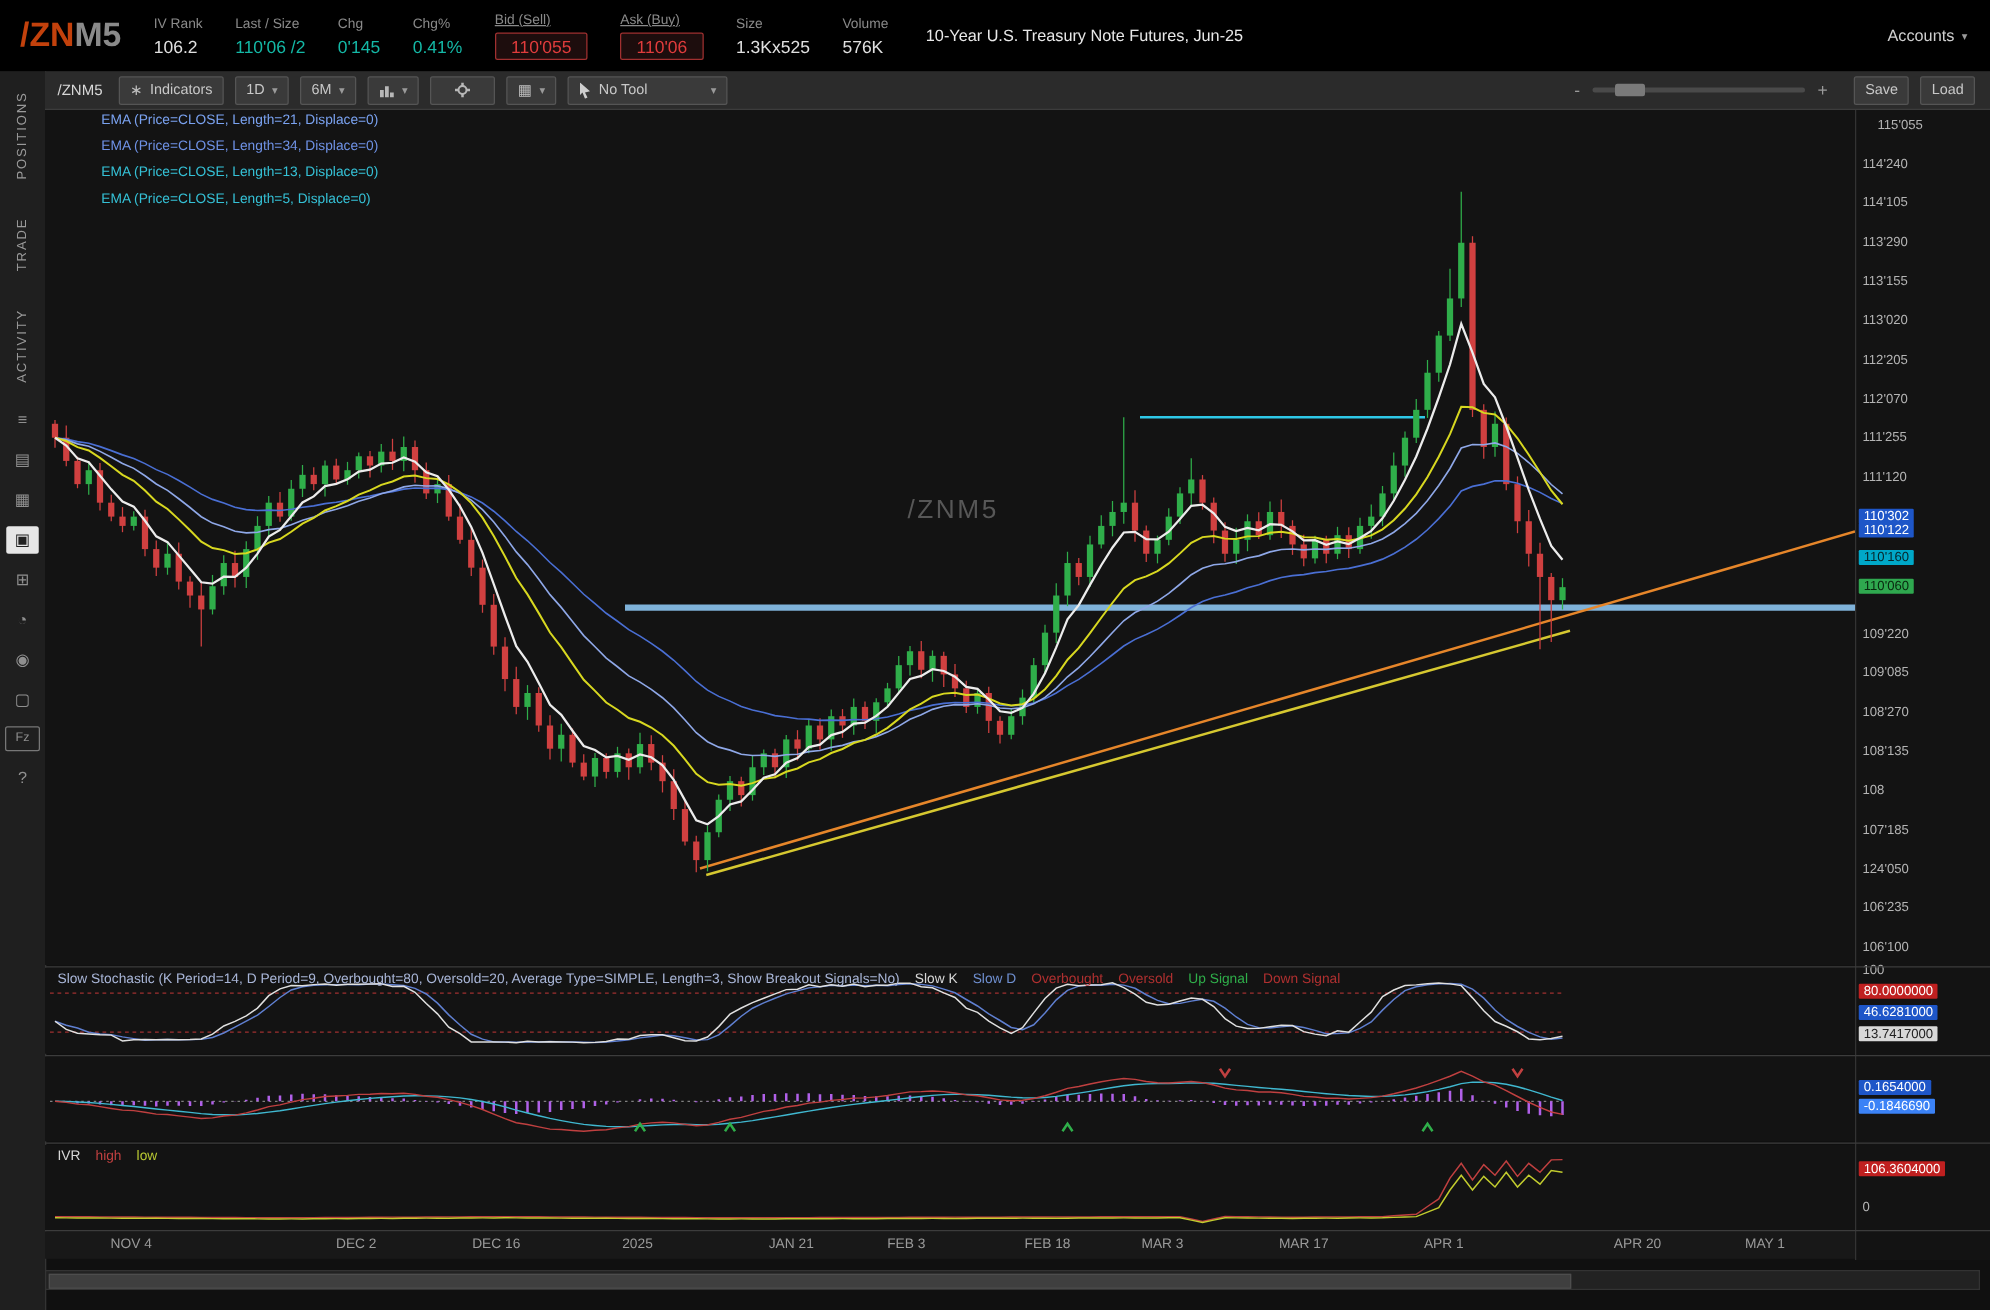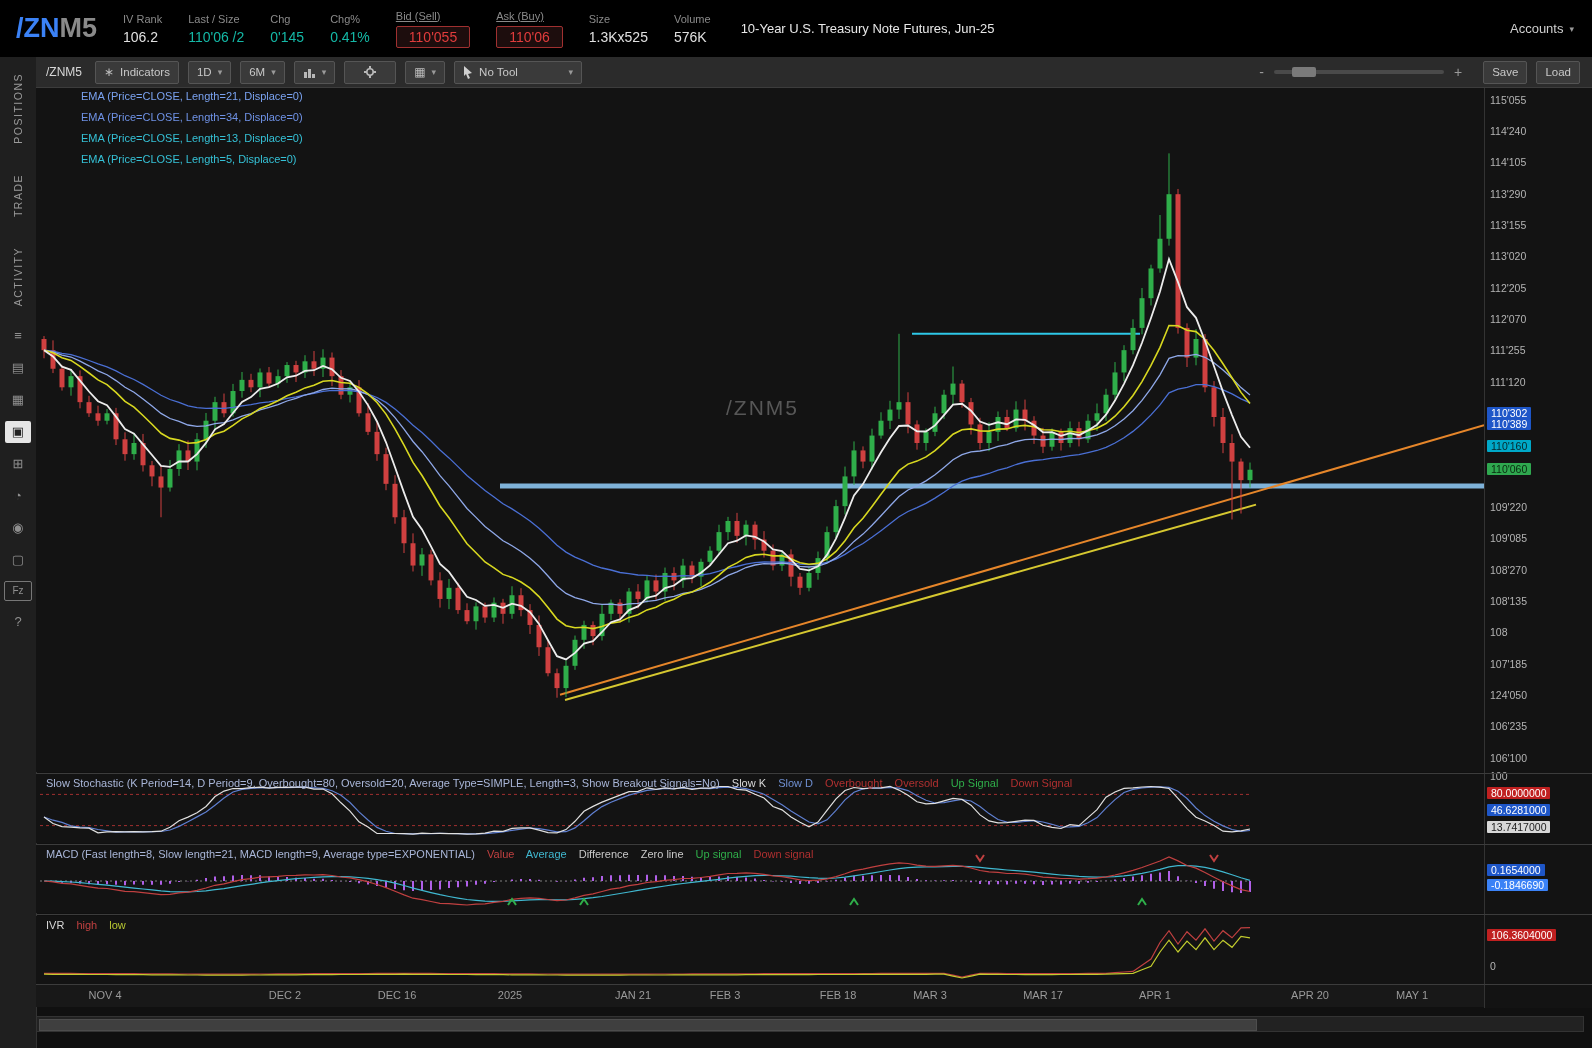--- a/index.html
+++ b/index.html
@@ -3,21 +3,21 @@
 <meta charset="utf-8">
 <style>
   html,body{margin:0;padding:0;background:#101010;}
   body{width:1592px;height:1048px;position:relative;overflow:hidden;
        font-family:"Liberation Sans",sans-serif;color:#c8c8c8;}
 
   
   #header{position:absolute;left:0;top:0;width:1592px;height:57px;background:#000;
           display:flex;align-items:center;}
   .symbol{font-size:27px;margin:0 26px 0 16px;white-space:nowrap;}
-  .sym-main{color:#3b82f6;font-weight:bold;}
+  .sym-main{color:#c2410c;font-weight:bold;}
   .sym-sub{color:#8a8a8a;font-weight:bold;}
   .stat{margin-right:26px;text-align:left;white-space:nowrap;}
   .stat .lbl{font-size:11px;color:#8a8a8a;margin-bottom:4px;}
   .stat .lbl.underlined{text-decoration:underline;}
   .stat .val{font-size:14px;color:#e0e0e0;}
   .val.green{color:#14b8a6;}
   .val.pricebox{border:1px solid #a03030;background:#1d0d0d;color:#e03c3c;
                 padding:2px 12px;font-size:14px;border-radius:2px;}
   .hdr-title{font-size:13px;color:#e8e8e8;margin-left:4px;white-space:nowrap;}
   .accounts{margin-left:auto;margin-right:18px;font-size:13px;color:#cfcfcf;
@@ -931,65 +931,56 @@
       <line x1="1214" y1="36" x2="1214" y2="47.086092573265475" stroke="#b060e8" stroke-width="2"></line>
       <polyline points="8.0,36.0 17.0,36.2 26.0,36.6 35.0,37.0 44.0,37.7 53.0,38.5 62.0,39.4 71.0,40.2 80.0,41.2 89.0,42.2 98.0,43.1 107.0,44.0 116.0,44.9 125.0,45.9 134.0,46.6 143.0,46.8 152.0,46.9 161.0,46.5 170.0,45.8 179.0,44.7 188.0,43.6 197.0,42.2 206.0,40.7 215.0,39.3 224.0,37.9 233.0,36.7 242.0,35.6 251.0,34.6 260.0,33.7 269.0,33.0 278.0,32.4 287.0,31.8 296.0,31.6 305.0,31.7 314.0,31.9 323.0,32.5 332.0,33.3 341.0,34.6 350.0,36.2 359.0,38.2 368.0,40.5 377.0,43.1 386.0,45.4 395.0,47.6 404.0,49.7 413.0,51.5 422.0,53.1 431.0,54.5 440.0,55.4 449.0,56.1 458.0,56.3 467.0,56.3 476.0,55.9 485.0,55.4 494.0,54.9 503.0,54.6 512.0,54.5 521.0,54.8 530.0,54.8 539.0,54.4 548.0,53.6 557.0,52.7 566.0,51.5 575.0,50.0 584.0,48.5 593.0,47.0 602.0,45.4 611.0,43.9 620.0,42.4 629.0,41.0 638.0,39.7 647.0,38.5 656.0,37.4 665.0,36.4 674.0,35.4 683.0,34.3 692.0,33.2 701.0,32.2 710.0,31.3 719.0,30.7 728.0,30.4 737.0,30.5 746.0,30.8 755.0,31.2 764.0,32.0 773.0,32.7 782.0,33.2 791.0,33.3 800.0,33.0 809.0,32.1 818.0,30.8 827.0,29.5 836.0,28.1 845.0,26.5 854.0,25.0 863.0,23.6 872.0,22.6 881.0,22.1 890.0,21.9 899.0,21.8 908.0,21.6 917.0,21.3 926.0,21.3 935.0,21.6 944.0,22.4 953.0,23.3 962.0,24.1 971.0,25.0 980.0,25.7 989.0,26.4 998.0,27.2 1007.0,28.2 1016.0,29.1 1025.0,30.0 1034.0,30.7 1043.0,31.4 1052.0,31.8 1061.0,32.1 1070.0,32.0 1079.0,31.6 1088.0,30.9 1097.0,29.8 1106.0,28.3 1115.0,26.5 1124.0,24.4 1133.0,21.9 1142.0,20.7 1151.0,20.7 1160.0,21.2 1169.0,22.4 1178.0,24.4 1187.0,26.9 1196.0,29.7 1205.0,32.7 1214.0,35.4" fill="none" stroke="#40b8d0" stroke-width="1.2"></polyline>
       <polyline points="8.0,36.0 17.0,36.9 26.0,38.3 35.0,38.8 44.0,40.3 53.0,41.8 62.0,43.1 71.0,43.5 80.0,44.8 89.0,46.3 98.0,46.6 107.0,47.7 116.0,48.7 125.0,49.7 134.0,49.3 143.0,47.8 152.0,47.1 161.0,45.3 170.0,43.0 179.0,40.3 188.0,38.9 197.0,36.7 206.0,34.7 215.0,33.6 224.0,32.2 233.0,31.8 242.0,31.3 251.0,30.5 260.0,30.4 269.0,29.9 278.0,30.0 287.0,29.7 296.0,30.5 305.0,32.0 314.0,32.8 323.0,34.7 332.0,36.9 341.0,39.5 350.0,42.6 359.0,46.3 368.0,49.9 377.0,53.2 386.0,54.6 395.0,56.5 404.0,58.3 413.0,58.6 422.0,59.4 431.0,60.0 440.0,59.2 449.0,58.8 458.0,57.3 467.0,56.3 476.0,54.3 485.0,53.3 494.0,52.9 503.0,53.3 512.0,54.5 521.0,55.6 530.0,55.0 539.0,52.9 548.0,50.4 557.0,48.9 566.0,46.5 575.0,44.1 584.0,42.8 593.0,40.6 602.0,39.4 611.0,37.5 620.0,36.7 629.0,35.3 638.0,34.6 647.0,33.5 656.0,33.3 665.0,32.5 674.0,31.4 683.0,29.9 692.0,28.5 701.0,28.3 710.0,27.8 719.0,28.3 728.0,29.4 737.0,30.9 746.0,31.6 755.0,33.2 764.0,34.9 773.0,35.5 782.0,35.2 791.0,33.8 800.0,31.6 809.0,28.8 818.0,25.7 827.0,24.2 836.0,22.2 845.0,20.4 854.0,18.9 863.0,17.8 872.0,18.5 881.0,20.2 890.0,21.2 899.0,21.3 908.0,20.8 917.0,20.3 926.0,21.1 935.0,23.0 944.0,25.5 953.0,26.9 962.0,27.4 971.0,28.5 980.0,28.5 989.0,29.2 998.0,30.5 1007.0,32.1 1016.0,32.6 1025.0,33.5 1034.0,33.5 1043.0,34.1 1052.0,33.7 1061.0,33.1 1070.0,31.9 1079.0,30.0 1088.0,27.8 1097.0,25.4 1106.0,22.5 1115.0,19.3 1124.0,16.0 1133.0,12.0 1142.0,15.9 1151.0,20.5 1160.0,23.1 1169.0,27.5 1178.0,32.2 1187.0,36.8 1196.0,40.9 1205.0,44.6 1214.0,46.5" fill="none" stroke="#c04040" stroke-width="1.2"></polyline>
       <polyline points="472,60 476,54 480,60" fill="none" stroke="#2fae4a" stroke-width="2"></polyline>
       <polyline points="544,60 548,54 552,60" fill="none" stroke="#2fae4a" stroke-width="2"></polyline>
       <polyline points="814,60 818,54 822,60" fill="none" stroke="#2fae4a" stroke-width="2"></polyline>
       <polyline points="1102,60 1106,54 1110,60" fill="none" stroke="#2fae4a" stroke-width="2"></polyline>
       <polyline points="940,10 944,16 948,10" fill="none" stroke="#c04040" stroke-width="2"></polyline>
       <polyline points="1174,10 1178,16 1182,10" fill="none" stroke="#c04040" stroke-width="2"></polyline>
     </svg>
-  <div class="study-label">
-    <span class="title">MACD (Fast length=8, Slow length=21, MACD length=9, Average type=EXPONENTIAL)</span>
-    <span style="color: rgb(192, 64, 64);">Value</span>
-    <span style="color: rgb(64, 184, 208);">Average</span>
-    <span style="color: rgb(200, 200, 200);">Difference</span>
-    <span style="color: rgb(200, 200, 200);">Zero line</span>
-    <span style="color: rgb(47, 174, 74);">Up signal</span>
-    <span style="color: rgb(176, 48, 48);">Down signal</span>
-  </div>
 </div>
 
 <div class="pane" id="ivr-pane">
   <svg id="ivr-svg" width="1448" height="68" viewBox="0 0 1448 68">
       <polyline points="8.0,57.3 17.0,57.3 26.0,57.4 35.0,57.4 44.0,57.5 53.0,57.5 62.0,57.6 71.0,57.6 80.0,57.7 89.0,57.7 98.0,57.7 107.0,57.8 116.0,57.8 125.0,57.9 134.0,57.9 143.0,58.0 152.0,58.0 161.0,58.1 170.0,58.1 179.0,58.2 188.0,58.2 197.0,58.2 206.0,58.1 215.0,58.1 224.0,58.0 233.0,58.0 242.0,57.9 251.0,57.9 260.0,57.8 269.0,57.8 278.0,57.7 287.0,57.7 296.0,57.7 305.0,57.6 314.0,57.6 323.0,57.5 332.0,57.5 341.0,57.4 350.0,57.4 359.0,57.3 368.0,57.3 377.0,57.3 386.0,57.4 395.0,57.4 404.0,57.5 413.0,57.5 422.0,57.6 431.0,57.6 440.0,57.7 449.0,57.7 458.0,57.7 467.0,57.8 476.0,57.8 485.0,57.9 494.0,57.9 503.0,58.0 512.0,58.0 521.0,58.1 530.0,58.1 539.0,58.2 548.0,58.2 557.0,58.2 566.0,58.2 575.0,58.1 584.0,58.1 593.0,58.1 602.0,58.1 611.0,58.1 620.0,58.0 629.0,58.0 638.0,58.0 647.0,58.0 656.0,57.9 665.0,57.9 674.0,57.9 683.0,57.9 692.0,57.8 701.0,57.8 710.0,57.8 719.0,57.8 728.0,57.7 737.0,57.7 746.0,57.7 755.0,57.7 764.0,57.7 773.0,57.6 782.0,57.6 791.0,57.6 800.0,57.6 809.0,57.5 818.0,57.5 827.0,57.5 836.0,57.5 845.0,57.4 854.0,57.4 863.0,57.4 872.0,57.4 881.0,57.3 890.0,57.3 899.0,57.3 908.0,57.3 917.0,59.2 926.0,61.1 935.0,59.2 944.0,57.3 953.0,57.4 962.0,57.4 971.0,57.5 980.0,57.6 989.0,57.7 998.0,57.7 1007.0,57.7 1016.0,57.6 1025.0,57.6 1034.0,57.5 1043.0,57.5 1052.0,57.4 1061.0,57.3 1070.0,57.3 1079.0,56.6 1088.0,56.0 1097.0,55.4 1106.0,49.2 1115.0,43.1 1124.0,26.5 1133.0,14.7 1142.0,28.0 1151.0,15.7 1160.0,24.2 1169.0,12.8 1178.0,25.1 1187.0,14.7 1196.0,21.8 1205.0,11.9 1214.0,11.7" fill="none" stroke="#c04040" stroke-width="1.2"></polyline>
       <polyline points="8.0,58.2 17.0,58.3 26.0,58.3 35.0,58.4 44.0,58.4 53.0,58.5 62.0,58.5 71.0,58.5 80.0,58.6 89.0,58.6 98.0,58.7 107.0,58.7 116.0,58.8 125.0,58.8 134.0,58.9 143.0,58.9 152.0,59.0 161.0,59.0 170.0,59.1 179.0,59.1 188.0,59.2 197.0,59.1 206.0,59.1 215.0,59.0 224.0,59.0 233.0,58.9 242.0,58.9 251.0,58.8 260.0,58.8 269.0,58.7 278.0,58.7 287.0,58.6 296.0,58.6 305.0,58.5 314.0,58.5 323.0,58.5 332.0,58.4 341.0,58.4 350.0,58.3 359.0,58.3 368.0,58.2 377.0,58.3 386.0,58.3 395.0,58.4 404.0,58.4 413.0,58.5 422.0,58.5 431.0,58.5 440.0,58.6 449.0,58.6 458.0,58.7 467.0,58.7 476.0,58.8 485.0,58.8 494.0,58.9 503.0,58.9 512.0,59.0 521.0,59.0 530.0,59.1 539.0,59.1 548.0,59.2 557.0,59.1 566.0,59.1 575.0,59.1 584.0,59.1 593.0,59.0 602.0,59.0 611.0,59.0 620.0,59.0 629.0,59.0 638.0,58.9 647.0,58.9 656.0,58.9 665.0,58.9 674.0,58.8 683.0,58.8 692.0,58.8 701.0,58.8 710.0,58.7 719.0,58.7 728.0,58.7 737.0,58.7 746.0,58.6 755.0,58.6 764.0,58.6 773.0,58.6 782.0,58.5 791.0,58.5 800.0,58.5 809.0,58.5 818.0,58.5 827.0,58.4 836.0,58.4 845.0,58.4 854.0,58.4 863.0,58.3 872.0,58.3 881.0,58.3 890.0,58.3 899.0,58.2 908.0,58.2 917.0,60.1 926.0,62.0 935.0,60.1 944.0,58.2 953.0,58.3 962.0,58.4 971.0,58.5 980.0,58.5 989.0,58.6 998.0,58.7 1007.0,58.6 1016.0,58.6 1025.0,58.5 1034.0,58.5 1043.0,58.4 1052.0,58.3 1061.0,58.3 1070.0,58.2 1079.0,57.9 1088.0,57.6 1097.0,57.3 1106.0,53.7 1115.0,50.2 1124.0,36.0 1133.0,24.2 1142.0,36.0 1151.0,25.1 1160.0,33.6 1169.0,21.8 1178.0,33.6 1187.0,24.2 1196.0,31.3 1205.0,20.4 1214.0,21.8" fill="none" stroke="#c2cc2e" stroke-width="1.2"></polyline>
     </svg>
   <div class="study-label">
     <span style="color: rgb(216, 216, 216);">IVR</span>
     <span style="color: rgb(192, 64, 64);">high</span>
     <span style="color: rgb(184, 200, 50);">low</span>
   </div>
 </div>
 
 <div id="right-axis">
-    <div class="ptick" style="top: 5.7342px;">115'055</div>
+    <div class="ptick" style="top: 5.7342px; margin-left: 12px;">115'055</div>
     <div class="ptick" style="top: 37.0749px;">114'240</div>
     <div class="ptick" style="top: 68.4156px;">114'105</div>
     <div class="ptick" style="top: 99.7564px;">113'290</div>
     <div class="ptick" style="top: 131.097px;">113'155</div>
     <div class="ptick" style="top: 162.364px;">113'020</div>
     <div class="ptick" style="top: 193.704px;">112'205</div>
     <div class="ptick" style="top: 225.045px;">112'070</div>
     <div class="ptick" style="top: 256.386px;">111'255</div>
     <div class="ptick" style="top: 287.726px;">111'120</div>
     <div class="ptick" style="top: 413.015px;">109'220</div>
     <div class="ptick" style="top: 444.356px;">109'085</div>
     <div class="ptick" style="top: 475.696px;">108'270</div>
     <div class="ptick" style="top: 507.037px;">108'135</div>
     <div class="ptick" style="top: 538.378px;">108</div>
     <div class="ptick" style="top: 569.719px;">107'185</div>
     <div class="ptick" style="top: 601.059px;">124'050</div>
     <div class="ptick" style="top: 632.4px;">106'235</div>
     <div class="ptick" style="top: 663.666px;">106'100</div>
     <div class="pchip blue" style="top: 318.736px;">110'302</div>
-    <div class="pchip blue" style="top: 330.321px;">110'389</div>
+    <div class="pchip blue" style="top: 330.321px;">110'122</div>
     <div class="pchip cyan" style="top: 351.71px;">110'160</div>
     <div class="pchip green" style="top: 374.881px;">110'060</div>
     <div class="ptick" style="top: 682px;">100</div>
     <div class="pchip red" style="top: 699px;">80.0000000</div>
     <div class="pchip blue" style="top: 716px;">46.6281000</div>
     <div class="pchip white" style="top: 733px;">13.7417000</div>
     <div class="pchip blue" style="top: 776px;">0.1654000</div>
     <div class="pchip magenta" style="top: 791px;">-0.1846690</div>
     <div class="pchip red" style="top: 841px;">106.3604000</div>
     <div class="ptick" style="top: 872px;">0</div>

